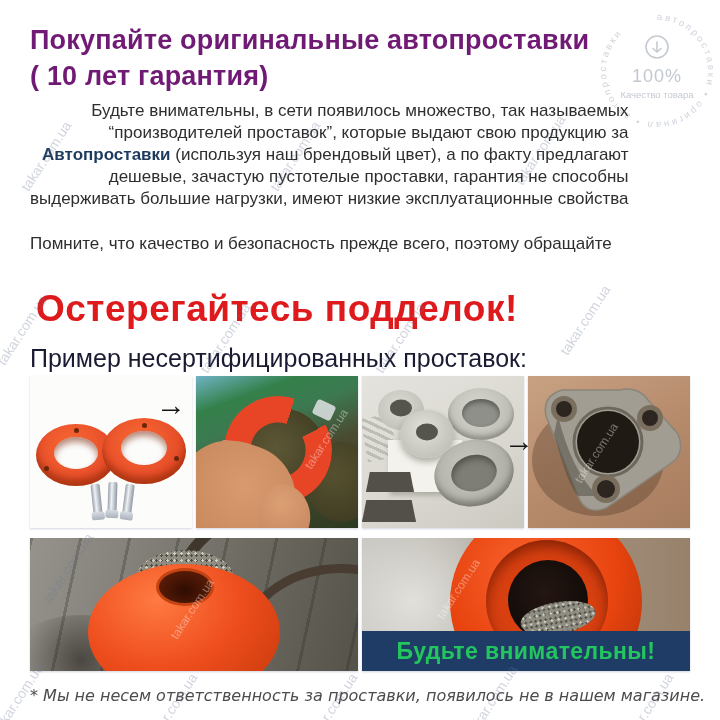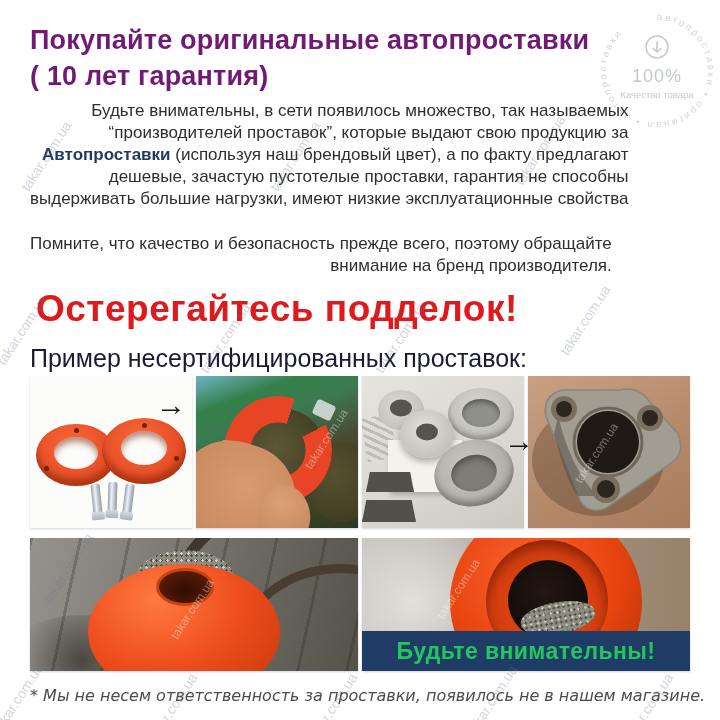--- a/index.html
+++ b/index.html
@@ -152,21 +152,20 @@
   <div class="intro">
     <div class="line">Будьте внимательны, в сети появилось множество, так называемых</div>
     <div class="line">“производителей проставок”, которые выдают свою продукцию за</div>
     <div class="line"><span class="brand-bold">Автопроставки</span><span> (используя наш брендовый цвет), а по факту предлагают</span></div>
     <div class="line">дешевые, зачастую пустотелые проставки, гарантия не способны</div>
     <div class="line">выдерживать большие нагрузки, имеют низкие эксплуатационные свойства</div>
   </div>
 
   <div class="reminder">
     <div class="line">Помните, что качество и безопасность прежде всего, поэтому обращайте</div>
-    <div class="line">внимание на бренд производителя.</div>
   </div>
 
   <h2 class="warning-heading">Остерегайтесь подделок!</h2>
   <h3 class="examples-heading">Пример несертифицированных проставок:</h3>
 
   <div class="collage">
     <div class="row row1">
 
       <div class="cell p1" aria-label="Новые оранжевые проставки с болтами">
         <span class="photo-arrow" style="left:126px; top:14px;">→</span>

